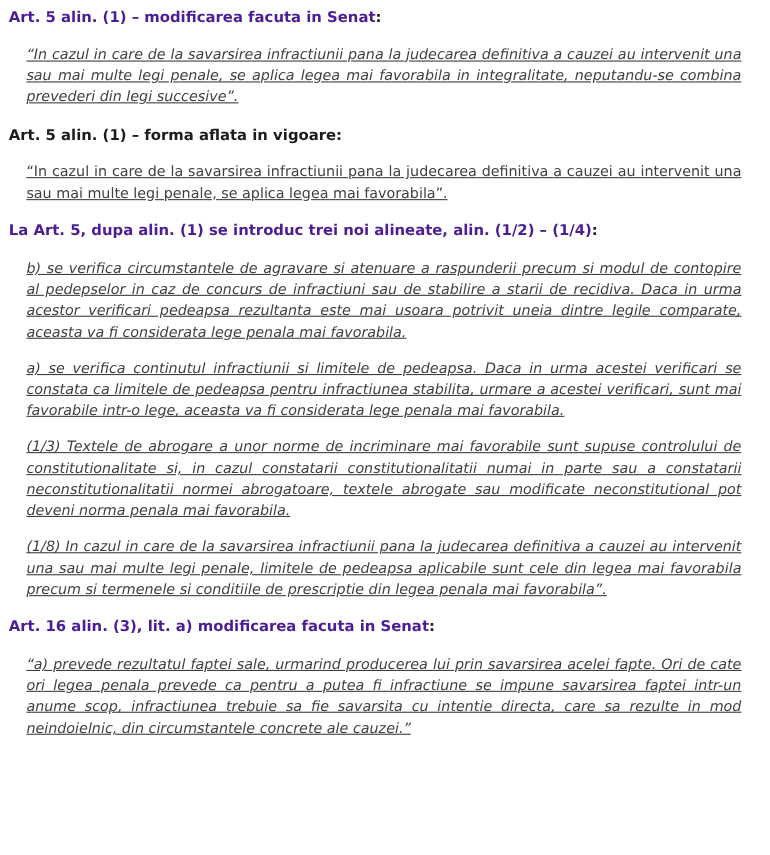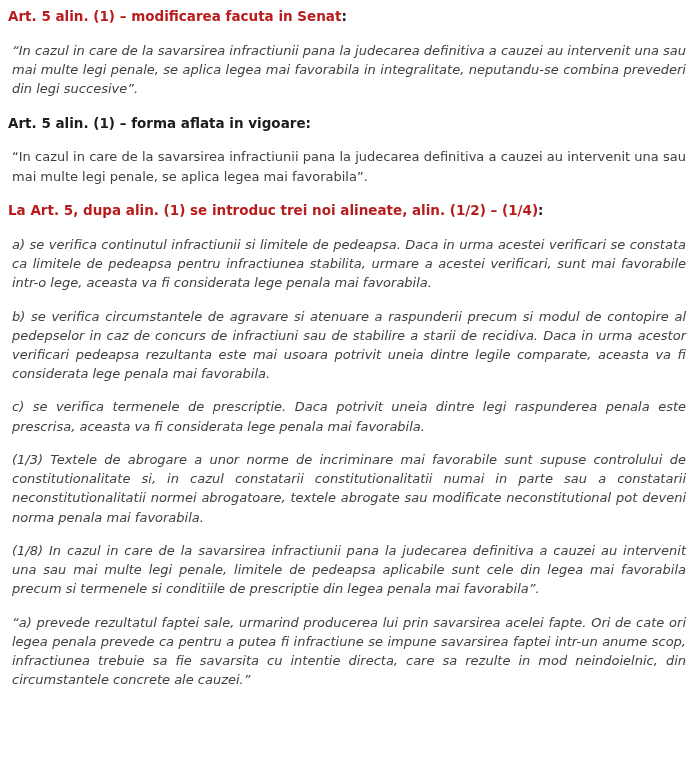--- a/index.html
+++ b/index.html
@@ -13,58 +13,59 @@
     box-sizing: border-box;
     padding: 7px 10px 10px 8px;
     font-family: "DejaVu Sans", "Liberation Sans", sans-serif;
     font-size: 13px;
     line-height: 1.48;
     color: #404040;
     background: #ffffff;
   }
   .doc > :first-child { margin-top: 0; }
   .doc p {
-    margin: 14px 4px;
+    margin: 14px 16px;
     text-align: justify;
+    text-decoration: underline;
   }
   .doc p.italic { font-style: italic; }
   .doc h3 {
     margin: 15px 0;
     font-size: 13.5px;
     font-weight: bold;
     line-height: 1.4;
     color: #1c1c1c;
     text-align: left;
   }
-  .doc h3 .red-text { color: #b91c1c; }
+  .doc h3 .red-text { color: #4c1d95; }
   .doc h3 .colon { color: #1c1c1c; }
 </style>
 </head>
 <body>
 
 <main class="doc">
 
   <h3><span class="red-text">Art. 5 alin. (1) – modificarea facuta in Senat</span><span class="colon">:</span></h3>
 
   <p class="italic">“In cazul in care de la savarsirea infractiunii pana la judecarea definitiva a cauzei au intervenit una sau mai multe legi penale, se aplica legea mai favorabila in integralitate, neputandu-se combina prevederi din legi succesive”.</p>
 
   <h3>Art. 5 alin. (1) – forma aflata in vigoare:</h3>
 
   <p>“In cazul in care de la savarsirea infractiunii pana la judecarea definitiva a cauzei au intervenit una sau mai multe legi penale, se aplica legea mai favorabila”.</p>
 
   <h3><span class="red-text">La Art. 5, dupa alin. (1) se introduc trei noi alineate, alin. (1/2) – (1/4)</span><span class="colon">:</span></h3>
 
 
+  <p class="italic">b) se verifica circumstantele de agravare si atenuare a raspunderii precum si modul de contopire al pedepselor in caz de concurs de infractiuni sau de stabilire a starii de recidiva. Daca in urma acestor verificari pedeapsa rezultanta este mai usoara potrivit uneia dintre legile comparate, aceasta va fi considerata lege penala mai favorabila.</p>
+
   <p class="italic">a) se verifica continutul infractiunii si limitele de pedeapsa. Daca in urma acestei verificari se constata ca limitele de pedeapsa pentru infractiunea stabilita, urmare a acestei verificari, sunt mai favorabile intr-o lege, aceasta va fi considerata lege penala mai favorabila.</p>
 
-  <p class="italic">b) se verifica circumstantele de agravare si atenuare a raspunderii precum si modul de contopire al pedepselor in caz de concurs de infractiuni sau de stabilire a starii de recidiva. Daca in urma acestor verificari pedeapsa rezultanta este mai usoara potrivit uneia dintre legile comparate, aceasta va fi considerata lege penala mai favorabila.</p>
-
-  <p class="italic">c) se verifica termenele de prescriptie. Daca potrivit uneia dintre legi raspunderea penala este prescrisa, aceasta va fi considerata lege penala mai favorabila.</p>
 
 
   <p class="italic">(1/3) Textele de abrogare a unor norme de incriminare mai favorabile sunt supuse controlului de constitutionalitate si, in cazul constatarii constitutionalitatii numai in parte sau a constatarii neconstitutionalitatii normei abrogatoare, textele abrogate sau modificate neconstitutional pot deveni norma penala mai favorabila.</p>
 
   <p class="italic">(1/8) In cazul in care de la savarsirea infractiunii pana la judecarea definitiva a cauzei au intervenit una sau mai multe legi penale, limitele de pedeapsa aplicabile sunt cele din legea mai favorabila precum si termenele si conditiile de prescriptie din legea penala mai favorabila”.</p>
 
+  <h3><span class="red-text">Art. 16 alin. (3), lit. a) modificarea facuta in Senat</span><span class="colon">:</span></h3>
 
   <p class="italic">“a) prevede rezultatul faptei sale, urmarind producerea lui prin savarsirea acelei fapte. Ori de cate ori legea penala prevede ca pentru a putea fi infractiune se impune savarsirea faptei intr-un anume scop, infractiunea trebuie sa fie savarsita cu intentie directa, care sa rezulte in mod neindoielnic, din circumstantele concrete ale cauzei.”</p>
 
 </main>
 
 </body></html>

